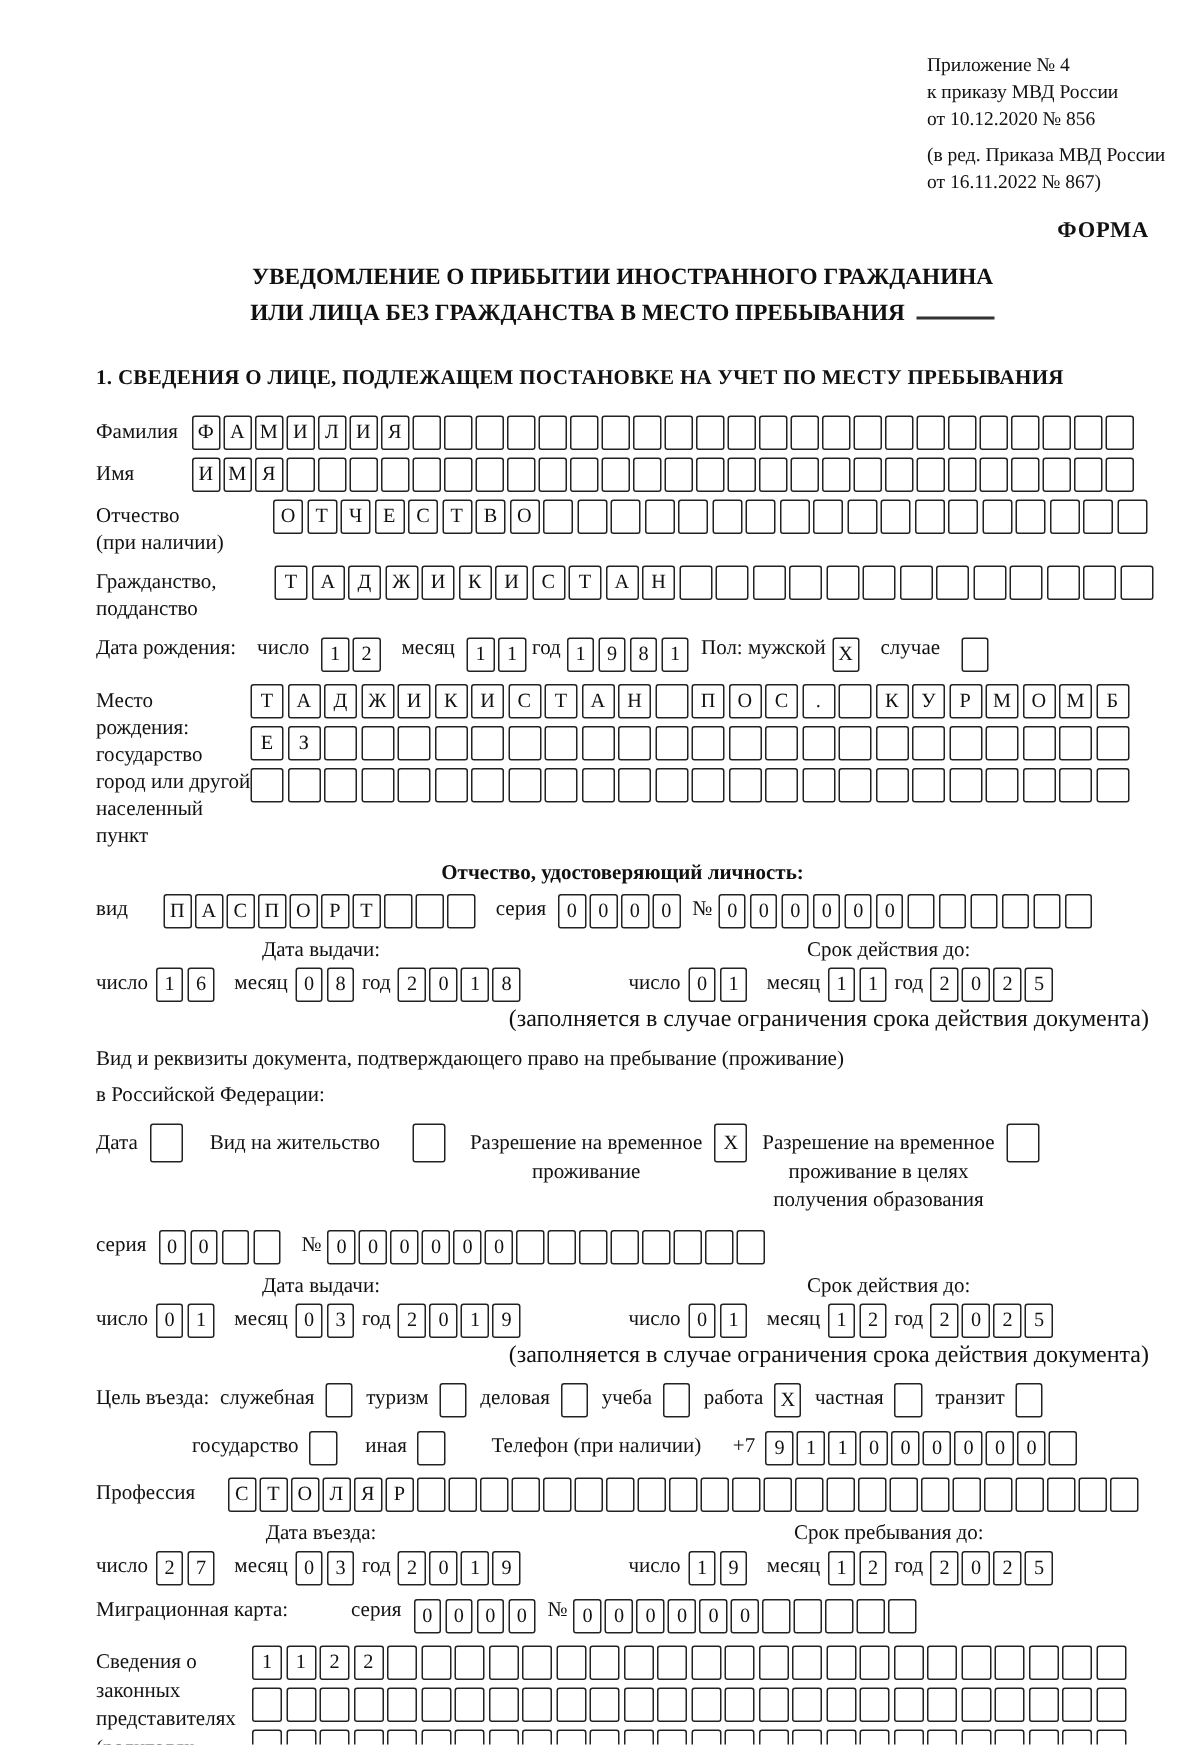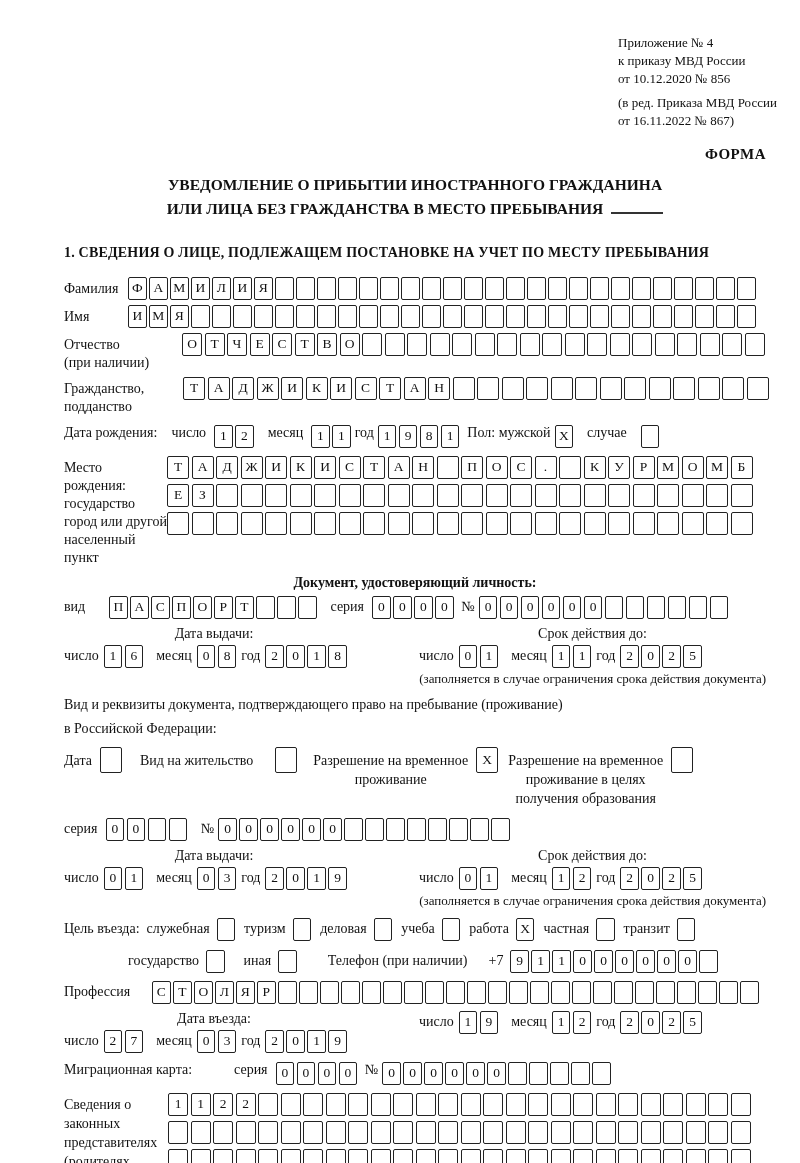--- a/index.html
+++ b/index.html
@@ -39,21 +39,21 @@
 
   .stack { display: flex; flex-direction: column; gap: 5px; }
 
   .center-bold { text-align: center; font-weight: bold; margin-top: 8px; font-size: 14px; }
 
   .date-pair { display: flex; margin-top: 7px; }
   .dg-left { width: 355px; flex: none; }
   .dg-right { flex: 1; }
   .date-head { text-align: center; margin-bottom: 3px; }
   .date-line { display: flex; align-items: center; gap: 5px; }
-  .note-right { text-align: right; font-size: 13px; margin-top: 3px; }
+  .note-right { text-align: right; font-size: 16px; margin-top: 3px; }
 
   .plain { margin-top: 7px; line-height: 1.6; }
 
   .options { display: flex; align-items: flex-start; gap: 10px; margin-top: 6px; }
   .opt { display: flex; align-items: flex-start; gap: 8px; }
   .opt .olabel { padding-top: 4px; line-height: 19px; }
   .opt .center { text-align: center; }
 
   .purpose-line { display: flex; align-items: center; gap: 7px; margin-top: 9px; flex-wrap: nowrap; }
   .purpose-line .cells { margin-right: 2px; }
@@ -345,21 +345,21 @@
           <div class="cell"></div>
           <div class="cell"></div>
           <div class="cell"></div>
           <div class="cell"></div>
           <div class="cell"></div>
           <div class="cell"></div>
         </div>
     </div>
   </div>
 
-  <div class="center-bold">Документ, удостоверяющий личность:</div>
+  <div class="center-bold">Отчество, удостоверяющий личность:</div>
 
   <div class="row" style="align-items:center">
     <span style="width:45px">вид</span>
     <div class="cells">
         <div class="cell">П</div>
         <div class="cell">А</div>
         <div class="cell">С</div>
         <div class="cell">П</div>
         <div class="cell">О</div>
         <div class="cell">Р</div>
@@ -668,20 +668,21 @@
         <span>год</span>
         <div class="cells">
             <div class="cell">2</div>
             <div class="cell">0</div>
             <div class="cell">1</div>
             <div class="cell">9</div>
           </div>
       </div>
     </div>
     <div class="dg-right">
+      <div class="date-head">Срок пребывания до:</div>
       <div class="date-line">
         <span>число</span>
         <div class="cells">
             <div class="cell">1</div>
             <div class="cell">9</div>
           </div>
         <span style="margin-left:8px">месяц</span>
         <div class="cells">
             <div class="cell">1</div>
             <div class="cell">2</div>

